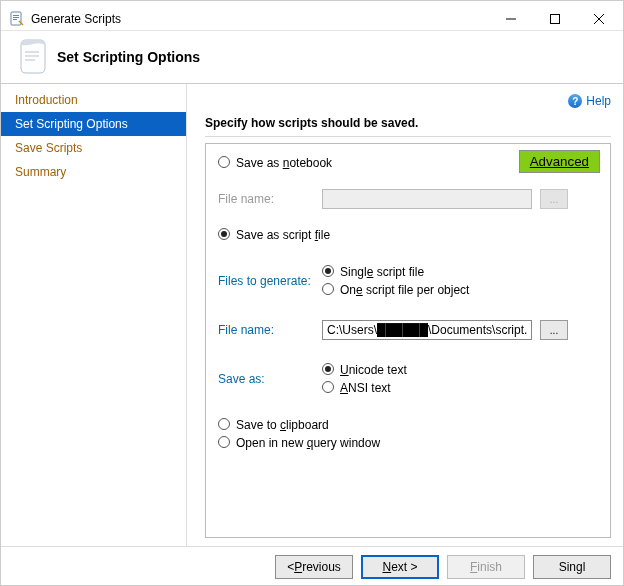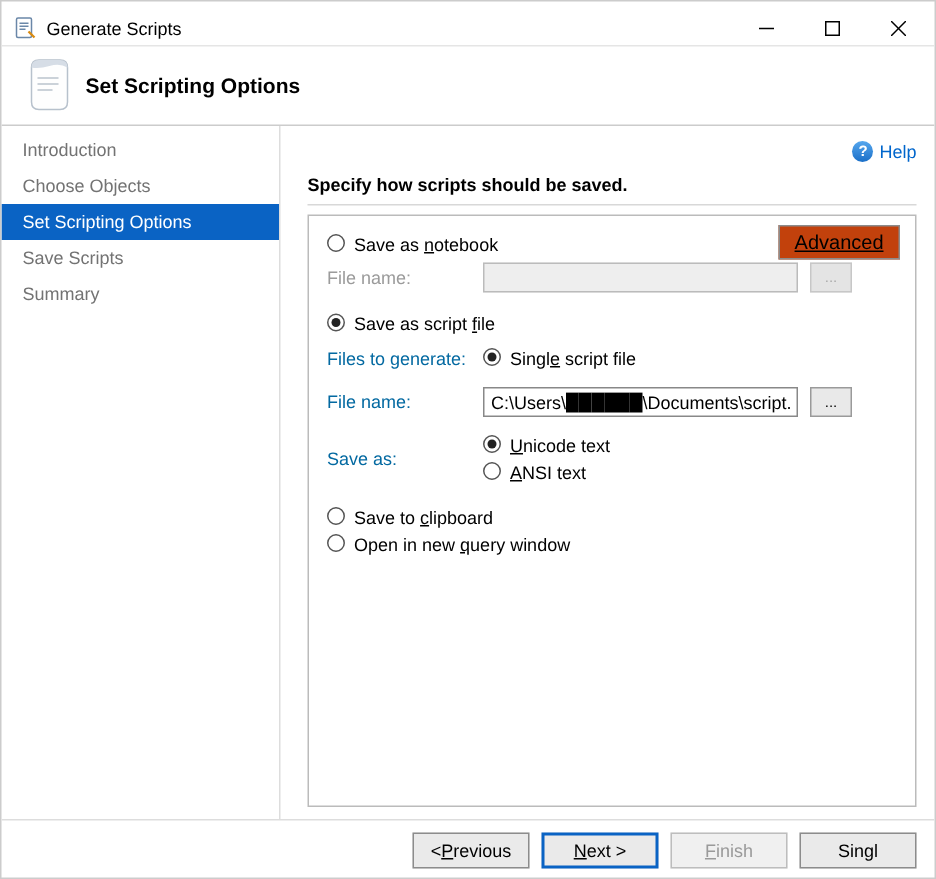--- a/index.html
+++ b/index.html
@@ -48,21 +48,21 @@
     display: flex;
     height: calc(586px - 30px - 54px - 40px);
   }
   .left-nav {
     width: 186px;
     border-right: 1px solid #ddd;
     padding-top: 4px;
   }
   .nav-item {
     padding: 5px 14px;
-    color: #737373;
+    color: #a16207;
     cursor: pointer;
     white-space: nowrap;
   }
   .nav-item.selected {
     background: #0a63c4;
     color: #fff;
   }
 
   .right-pane {
     flex: 1;
@@ -116,38 +116,38 @@
     width: 12px; height: 12px; border: 1px solid #555;
     display: inline-flex; align-items: center; justify-content: center;
     background: #fff;
     font-size: 10px;
   }
   .checkbox.checked::after { content: "✓"; font-size: 10px; line-height: 1; }
 
   .sub { margin-left: 22px; }
   .label-col { display: inline-block; width: 96px; color: #0369a1; }
   .label-col.disabled { color: #9b9b9b; }
-  .row { display: flex; align-items: center; gap: 8px; margin: 5px 0; }
+  .row { display: flex; align-items: center; gap: 8px; margin: 19px 0; }
   .input {
     border: 1px solid #888; height: 20px; padding: 0 4px;
     font-family: inherit; font-size: 12px;
   }
   .input.disabled { background: #eee; border-color: #bbb; color: #999; }
   .browse-btn {
     width: 28px; height: 20px;
     border: 1px solid #9a9a9a; background: #e9e9e9;
     display: inline-flex; align-items: center; justify-content: center;
     font-size: 10px;
   }
   .browse-btn.disabled { color: #aaa; background: #e4e4e4; border-color: #c7c7c7; }
   .u { text-decoration: underline; }
 
   .adv-btn {
     position: absolute; top: 6px; right: 10px;
-    border: 1px solid #8c8c8c; background: #c2410c;
+    border: 1px solid #8c8c8c; background: #84cc16;
     padding: 3px 10px;
   }
 
   .footer {
     height: 40px;
     border-top: 1px solid #ddd;
     display: flex;
     justify-content: flex-end;
     align-items: center;
     gap: 8px;
@@ -205,21 +205,20 @@
       <line x1="10" y1="17" x2="24" y2="17" stroke="#bac3cd"></line>
       <line x1="10" y1="21" x2="20" y2="21" stroke="#bac3cd"></line>
     </svg>
   </span>
   <div class="header-title">Set Scripting Options</div>
 </div>
 
 <div class="body-area">
   <div class="left-nav">
     <div class="nav-item">Introduction</div>
-    <div class="nav-item">Choose Objects</div>
     <div class="nav-item selected">Set Scripting Options</div>
     <div class="nav-item">Save Scripts</div>
     <div class="nav-item">Summary</div>
   </div>
 
   <div class="right-pane">
     <div class="help-row">
       <span class="qicon">?</span>
       <span>Help</span>
     </div>
@@ -246,20 +245,24 @@
         <span><span>Save as script </span><span class="u">f</span><span>ile</span></span>
       </div>
       <div class="row sub">
         <span class="label-col">Files to generate:</span>
         <div>
           <div class="radio-line">
             <span class="radio checked">
                 <span class="dot"></span>
               </span>
             <span><span>Singl</span><span class="u">e</span><span> script file</span></span>
+          </div>
+          <div class="radio-line">
+            <span class="radio"></span>
+            <span><span>On</span><span class="u">e</span><span> script file per object</span></span>
           </div>
         </div>
       </div>
 
       <div class="row sub" style="margin-top:8px">
         <span class="label-col">File name:</span>
         <input class="input" style="width: 210px;" value="C:\Users\██████\Documents\script.sql">
         <span class="browse-btn">...</span>
       </div>
 

